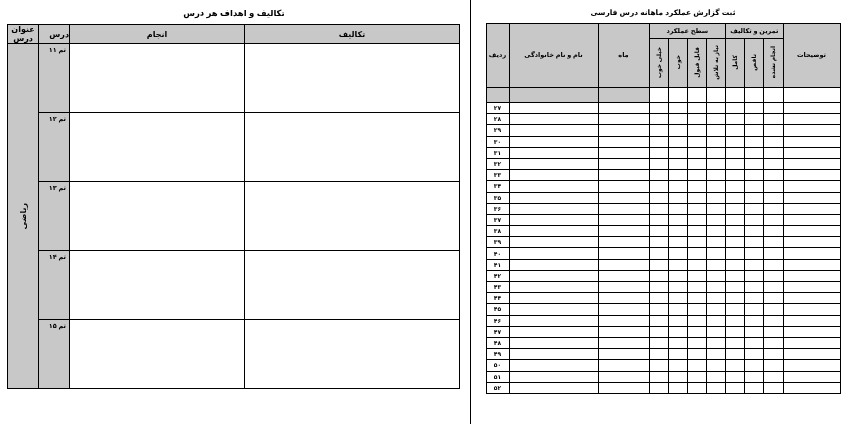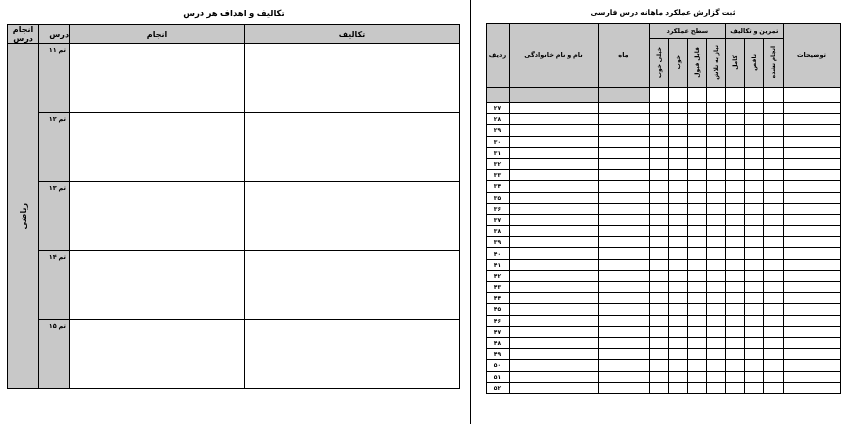--- a/index.html
+++ b/index.html
@@ -119,21 +119,21 @@
 
   <div class="panel-right">
     <div class="title">تکالیف و اهداف هر درس</div>
 
     <table class="tbl-lesson">
       <thead>
         <tr>
           <th class="gray col-taklif center">تکالیف</th>
           <th class="gray col-ahdaf center">انجام</th>
           <th class="gray col-dars center">درس</th>
-          <th class="gray col-onvan center">انجام درس</th>
+          <th class="gray col-onvan center">عنوان درس</th>
         </tr>
       </thead>
       <tbody>
         <tr class="row-lesson">
           <td class="cell-body"></td>
           <td class="cell-body"></td>
           <td class="gray dars-num">تم ۱۱</td>
           <td class="gray" rowspan="5">
             <div class="onvan-wrap">
               <span class="onvan-cell">ریاضی</span>

